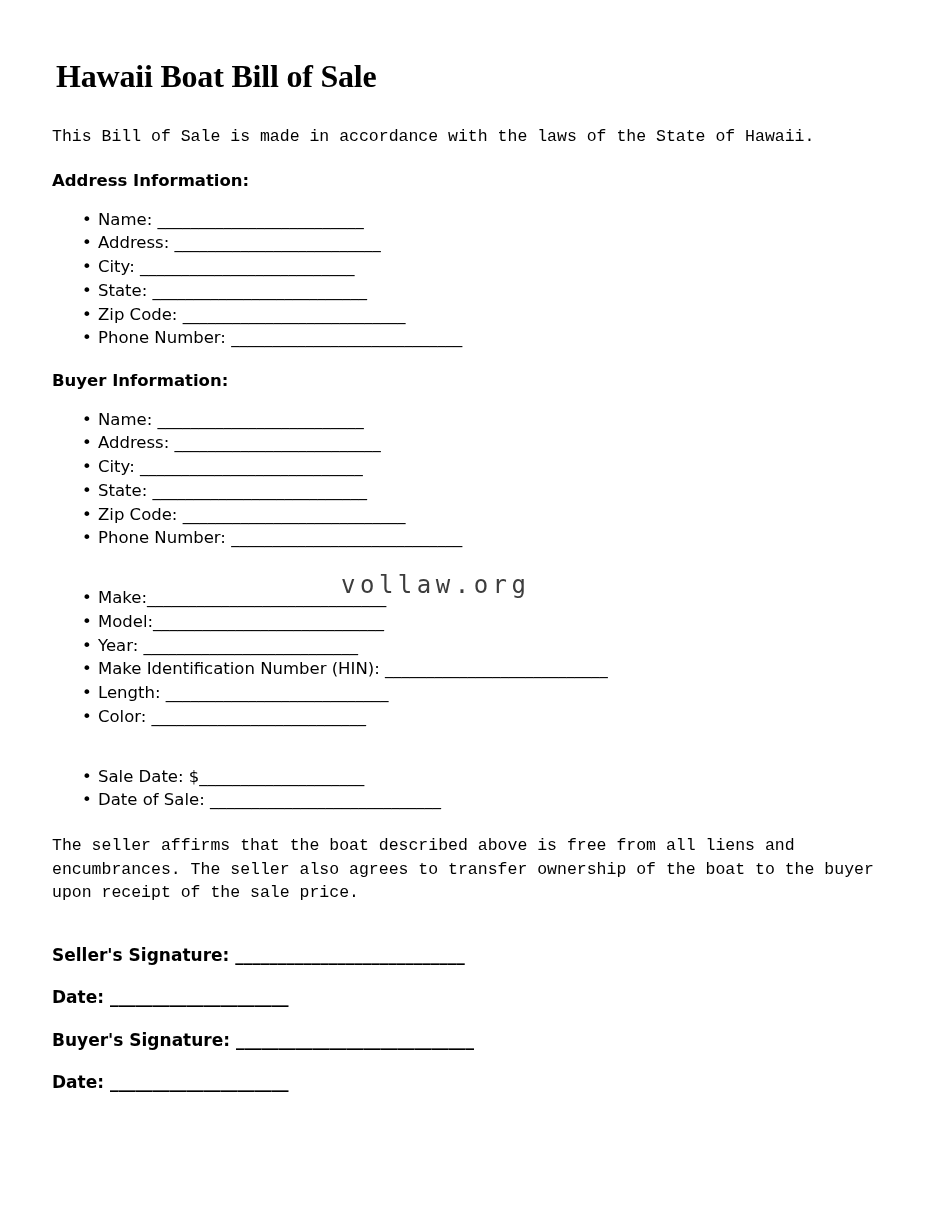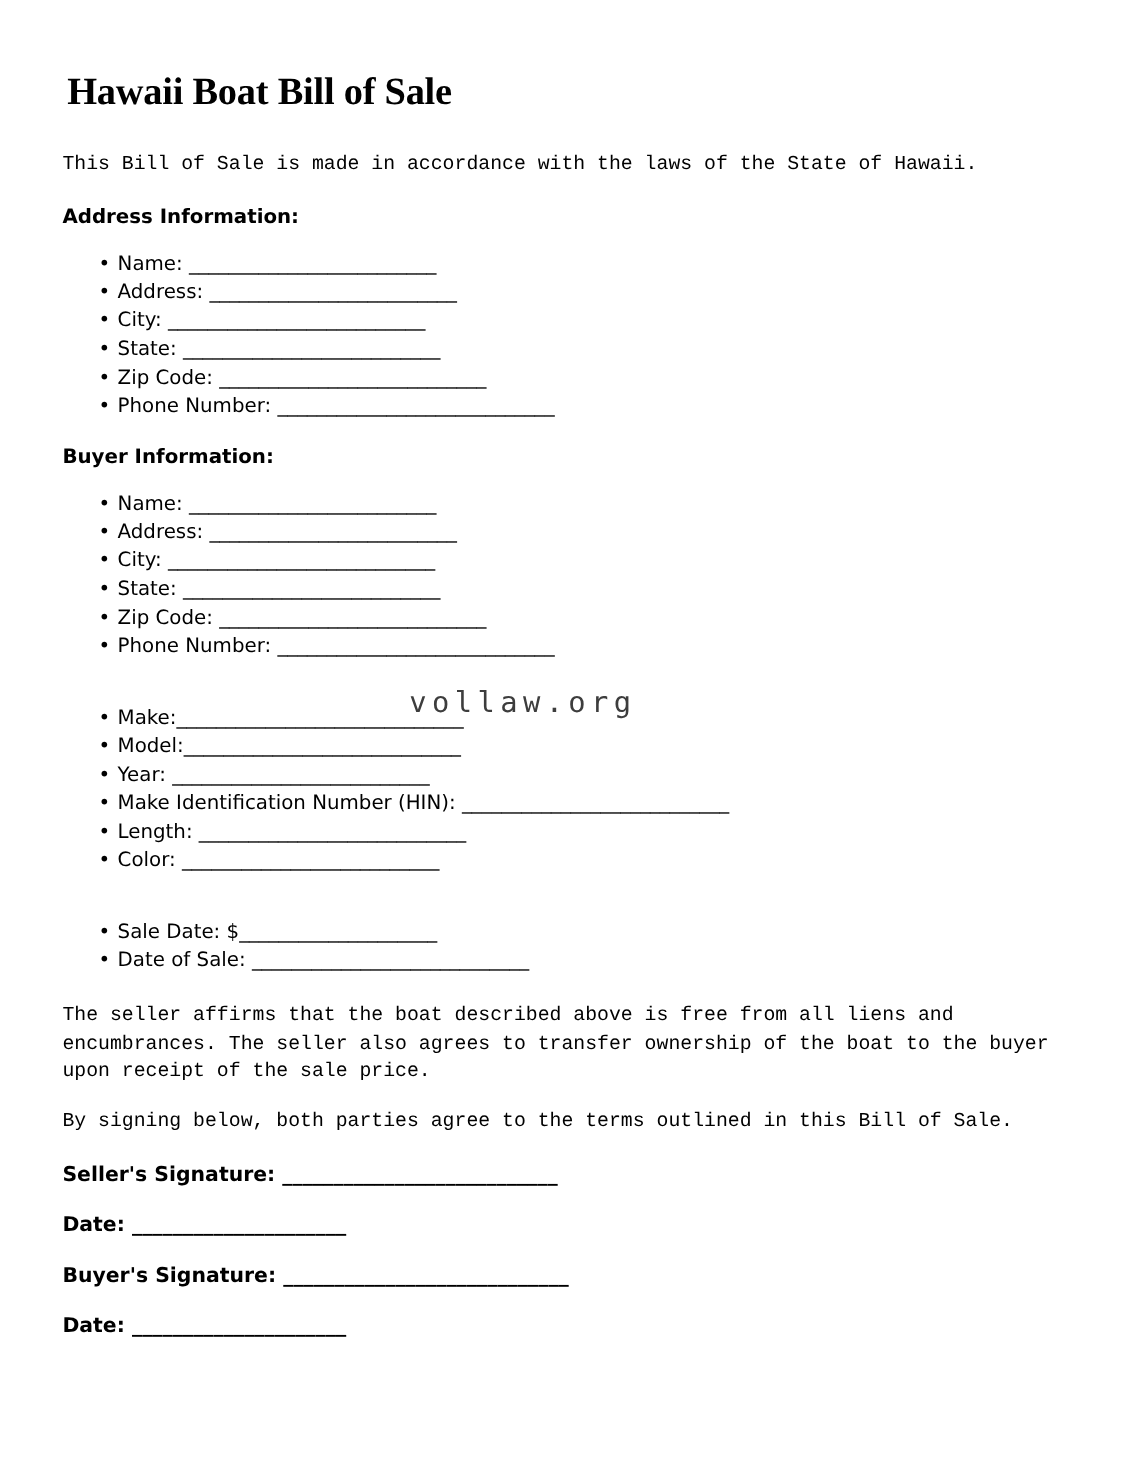--- a/index.html
+++ b/index.html
@@ -206,21 +206,20 @@
         <span class="bullet-dot">•</span><span>Date of Sale: </span><span class="blank">____________________________</span>
       </li>
     </ul>
 
     <div class="gap-para"></div>
 
     <p class="body-para" style="width:828px">The seller affirms that the boat described above is free from all liens and encumbrances. The seller also agrees to transfer ownership of the boat to the buyer upon receipt of the sale price.</p>
 
     <div class="gap-para-2"></div>
 
-    <p class="body-para">By signing below, both parties agree to the terms outlined in this Bill of Sale.</p>
 
     <div class="gap-sig"></div>
 
     <p class="sig-line"><span>Seller's Signature: </span><span>___________________________</span></p>
 
     <div style="height:20px"></div>
 
     <p class="sig-line"><span>Date: </span><span>_____________________</span></p>
 
     <div style="height:20px"></div>

